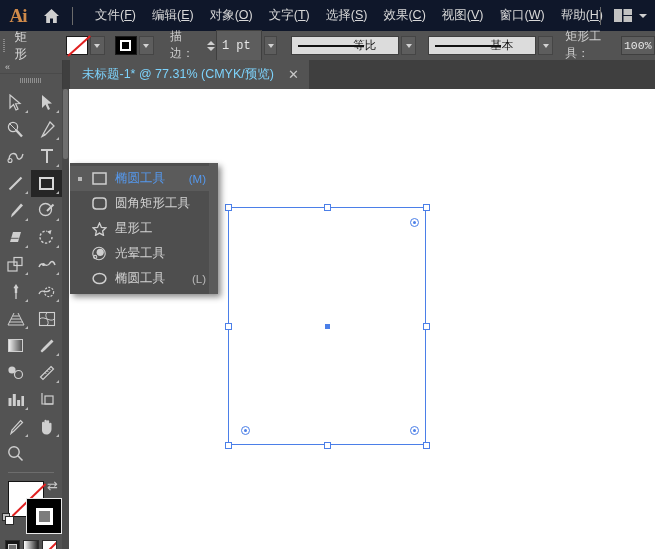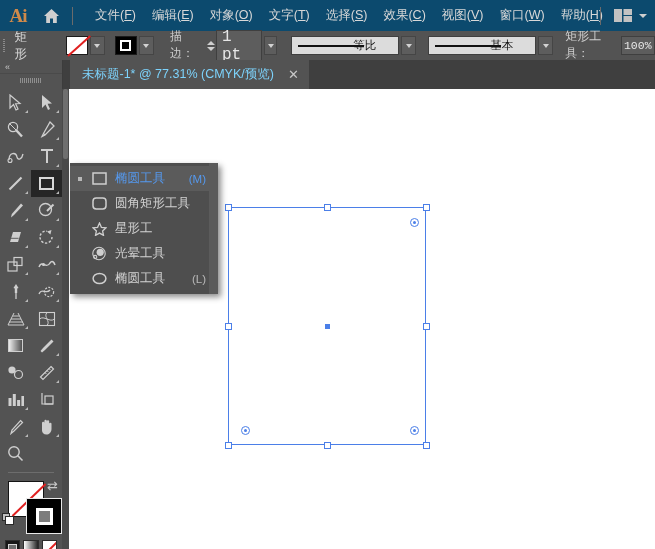--- a/index.html
+++ b/index.html
@@ -6,21 +6,21 @@
   body{
     width:655px;height:549px;overflow:hidden;
     background:#535353;
     font-family:"Liberation Sans","DejaVu Sans",sans-serif;
     font-size:12px;color:#d6d6d6;
     -webkit-font-smoothing:none;
   }
   #app{position:relative;width:655px;height:549px;}
 
   
-  .menubar{position:absolute;left:0;top:0;width:655px;height:31px;background:#0c4a6e;
+  .menubar{position:absolute;left:0;top:0;width:655px;height:31px;background:#0f172a;
            display:flex;align-items:center;}
   .ai-logo{width:36px;text-align:center;font-size:19px;font-weight:bold;color:#d08a4a;
            font-family:"Liberation Serif","DejaVu Serif",serif;letter-spacing:-1px;}
   .home-ico{width:30px;display:flex;align-items:center;justify-content:center;}
   .vdiv{width:1px;height:18px;background:#6b6b6b;margin:0 6px;}
   .menu-items{display:flex;align-items:center;margin-left:8px;}
   .menu-item{padding:3px 8px;color:#d8d8d8;font-size:12.5px;white-space:nowrap;cursor:default;}
   .menu-item u{text-decoration:underline;}
   .ws-switch{position:absolute;right:8px;top:0;height:31px;display:flex;align-items:center;gap:7px;}
   .ws-ico{width:18px;height:13px;display:block;}
@@ -41,21 +41,21 @@
      background:#e02020;transform:rotate(-42deg);transform-origin:center;}
   .sw-stroke{background:#000;display:flex;align-items:center;justify-content:center;}
   .sw-stroke i{width:11px;height:11px;border:2px solid #fff;box-sizing:border-box;background:#000;}
   .dd-arrow{width:15px;height:19px;background:#5d5d5d;border:1px solid #454545;box-sizing:border-box;
       display:flex;align-items:center;justify-content:center;margin-left:2px;}
   .dd-arrow .chev{border-top-color:#d2d2d2;border-left-width:3.5px;border-right-width:3.5px;border-top-width:4px;}
   .stepper{width:12px;height:19px;display:flex;flex-direction:column;align-items:center;justify-content:center;gap:2px;}
   .stepper .up{width:0;height:0;border-left:4px solid transparent;border-right:4px solid transparent;border-bottom:4px solid #cfcfcf;}
   .stepper .dn{width:0;height:0;border-left:4px solid transparent;border-right:4px solid transparent;border-top:4px solid #cfcfcf;}
   .field{height:31px;background:#5d5d5d;border:1px solid #3f3f3f;box-sizing:border-box;
-      color:#e6e6e6;font-size:16px;display:flex;align-items:center;padding:0 5px;
+      color:#e6e6e6;font-size:12px;display:flex;align-items:center;padding:0 5px;
       font-family:"Liberation Mono","DejaVu Sans Mono",monospace;}
   .profile-box{height:19px;width:108px;background:#dcdcdc;border:1px solid #3f3f3f;box-sizing:border-box;
       display:flex;align-items:center;justify-content:flex-end;padding-right:22px;position:relative;color:#111;font-size:11.5px;}
   .profile-box .pline{position:absolute;left:6px;top:50%;margin-top:-1px;width:66px;height:2px;background:#111;}
   .opa-field{height:19px;width:40px;background:#5d5d5d;border:1px solid #3f3f3f;box-sizing:border-box;
       color:#e8e8e8;font-size:11.5px;display:flex;align-items:center;justify-content:center;
       font-family:"Liberation Mono","DejaVu Sans Mono",monospace;}
 
   
   .tabbar{position:absolute;left:62px;top:60px;width:593px;height:29px;background:#3f3f3f;}

